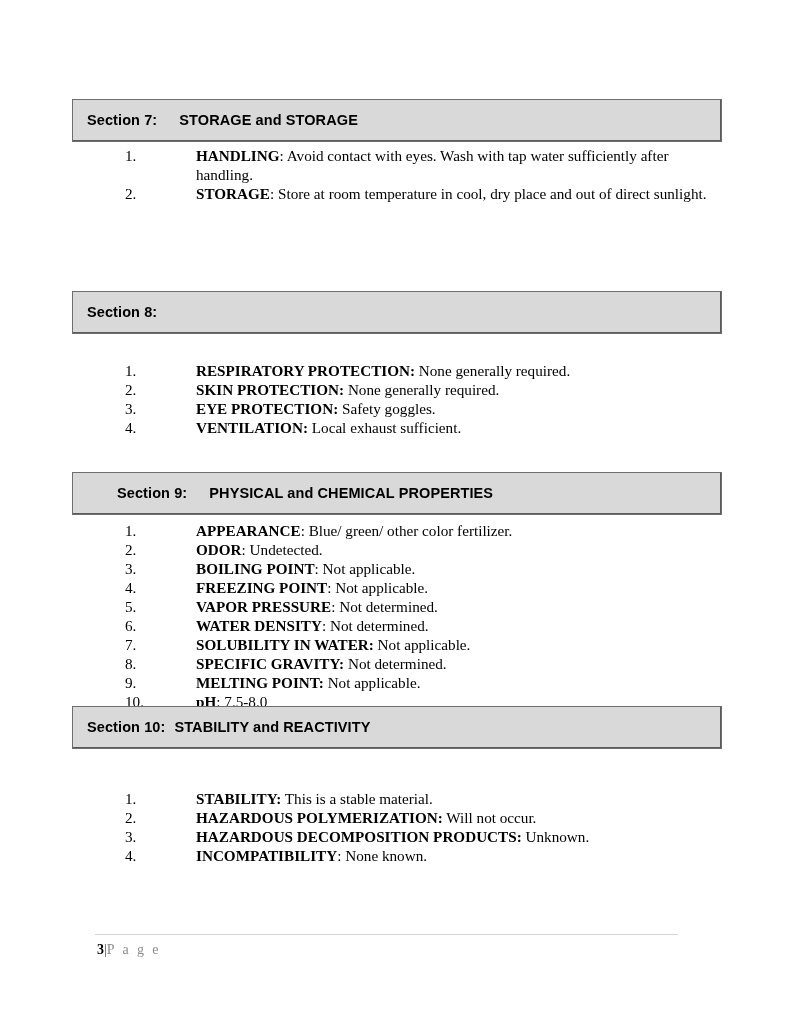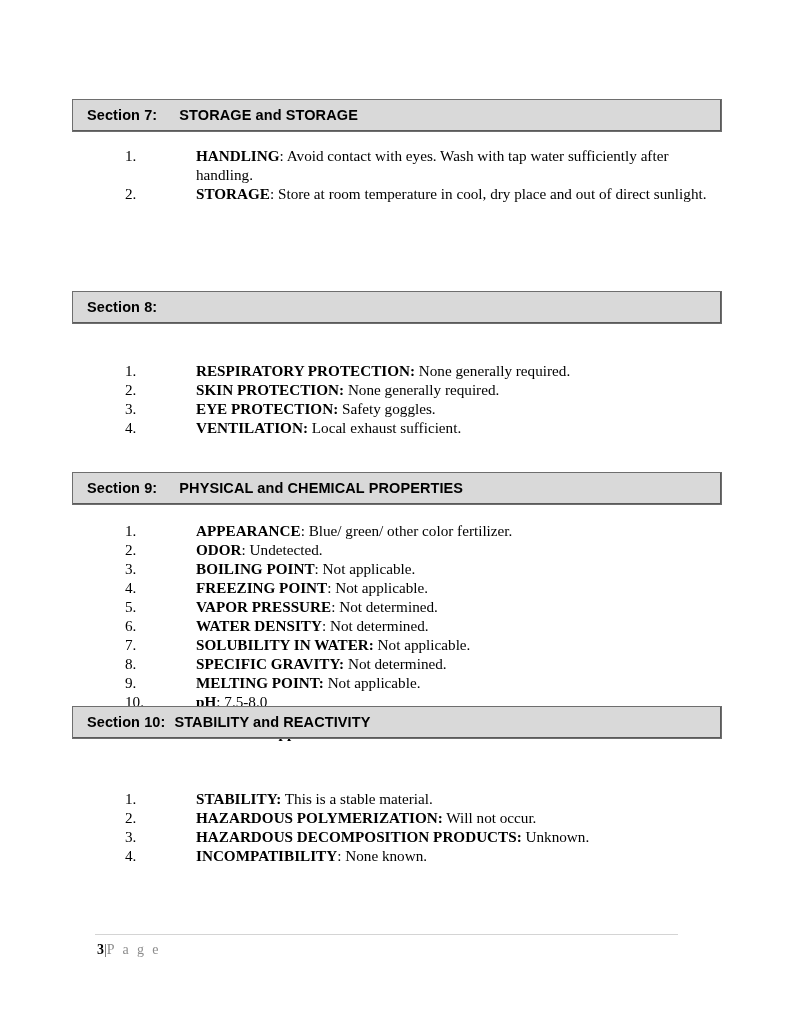--- a/index.html
+++ b/index.html
@@ -22,21 +22,21 @@
     width: 791px;
     height: 1024px;
     box-sizing: border-box;
   }
 
   
   .section-bar {
     position: absolute;
     left: 72px;
     width: 650px;
-    height: 33px;
+    height: 43px;
     box-sizing: border-box;
     background: #d9d9d9;
     border-top: 1px solid #f2f2f2;
     border-left: 1px solid #f2f2f2;
     border-right: 2px solid #5a5a5a;
     border-bottom: 2px solid #5a5a5a;
     outline: 1px solid #6e6e6e;
     outline-offset: -1px;
     display: flex;
     align-items: center;
@@ -163,21 +163,21 @@
       <span class="num">2.</span><b>SKIN PROTECTION:</b><span> None generally required.</span>
     </div>
     <div class="li">
       <span class="num">3.</span><b>EYE PROTECTION:</b><span> Safety goggles.</span>
     </div>
     <div class="li">
       <span class="num">4.</span><b>VENTILATION:</b><span> Local exhaust sufficient.</span>
     </div>
   </div>
 
-  <div class="section-bar" style="top:472px;">
+  <div class="section-bar" style="top:472px;padding-left:30px;">
     <div class="inner">
       <span class="sec-num">Section 9:</span>
       <span class="gap-wide"></span>
       <span class="sec-title">PHYSICAL and CHEMICAL PROPERTIES</span>
     </div>
   </div>
   <div class="list" style="top:521px;">
     <div class="li">
       <span class="num">1.</span><b>APPEARANCE</b><span>:  Blue/ green/ other color fertilizer.</span>
     </div>

